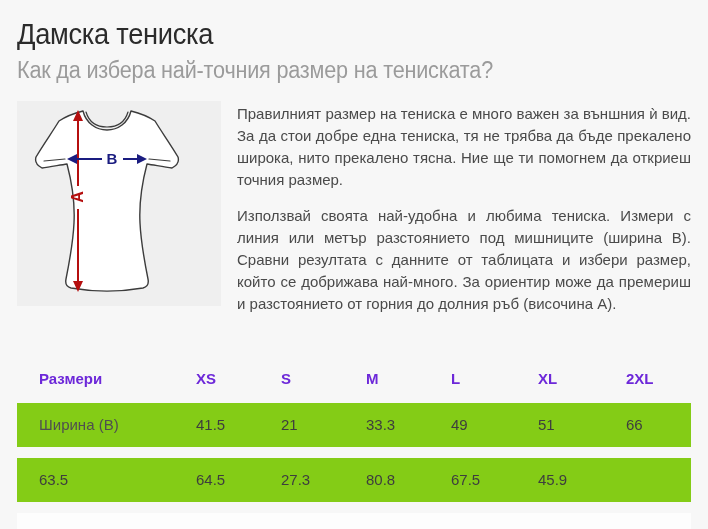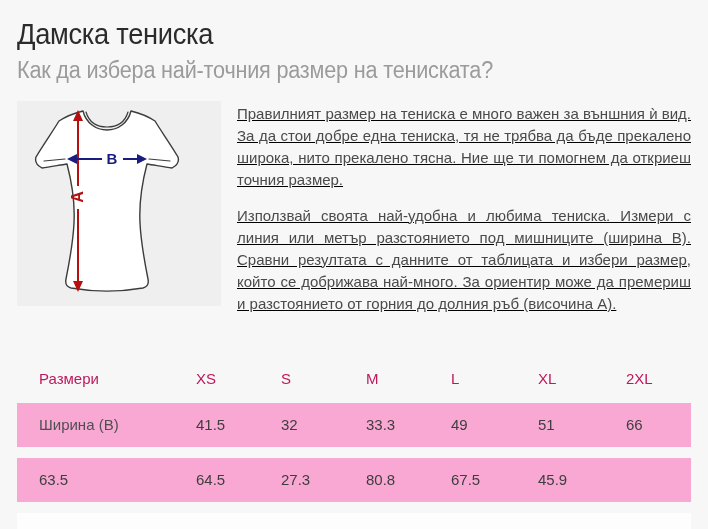--- a/index.html
+++ b/index.html
@@ -25,38 +25,38 @@
     white-space: nowrap;
   }
 
   .content { display: flex; gap: 16px; margin-top: 17px; }
   .diagram-box {
     width: 204px; height: 205px; flex: 0 0 204px;
     background: #efefef;
   }
   .diagram-box svg { display: block; width: 204px; height: 205px; }
 
-  .intro { flex: 1; min-width: 0; text-decoration: underline; }
+  .intro { flex: 1; min-width: 0; }
   .intro p {
     margin-top: 2px;
     font-size: 15px; line-height: 22px; color: #4a4a4a;
     text-align: justify;
   }
   .intro p + p { margin-top: 14px; }
 
   .size-table { margin-top: 40px; }
   .t-grid {
     display: grid;
     grid-template-columns: 157px 85px 85px 85px 87px 88px 1fr;
     align-items: center;
     padding-left: 22px;
   }
   .t-head { height: 48px; }
-  .t-head .cell { font-weight: 400; font-size: 15px; color: #be185d; }
-  .t-row { height: 44px; background: #f9a8d4; margin-bottom: 11px; }
+  .t-head .cell { font-weight: 700; font-size: 15px; color: #6d28d9; }
+  .t-row { height: 44px; background: #84cc16; margin-bottom: 11px; }
   .t-row:last-of-type { margin-bottom: 9px; }
   .t-row .cell { font-size: 15px; color: #3e3e3e; }
   .t-row .cell.label { color: #4f4f4f; }
   .t-row-partial { height: 16px; background: #fdfdfd; }
 
   .shirt-outline { fill: #ffffff; stroke: #3c3c3c; stroke-width: 1.4; stroke-linejoin: round; }
   .shirt-seam { fill: none; stroke: #3c3c3c; stroke-width: 1.2; stroke-linecap: round; }
   .arrow-a-line { stroke-width: 2; fill: none; }
   .arrow-b-line { stroke-width: 2; fill: none; }
   .lbl-a { font-size: 16px; font-weight: 700; }
@@ -133,21 +133,21 @@
       <div class="cell">S</div>
       <div class="cell">M</div>
       <div class="cell">L</div>
       <div class="cell">XL</div>
       <div class="cell">2XL</div>
     </div>
 
     <div class="t-grid t-row">
       <div class="cell label">Ширина (B)</div>
       <div class="cell">41.5</div>
-      <div class="cell">32</div>
+      <div class="cell">21</div>
       <div class="cell">33.3</div>
       <div class="cell">49</div>
       <div class="cell">51</div>
       <div class="cell">66</div>
     </div>
 
     <div class="t-grid t-row">
       <div class="cell">63.5</div>
       <div class="cell">64.5</div>
       <div class="cell">27.3</div>

